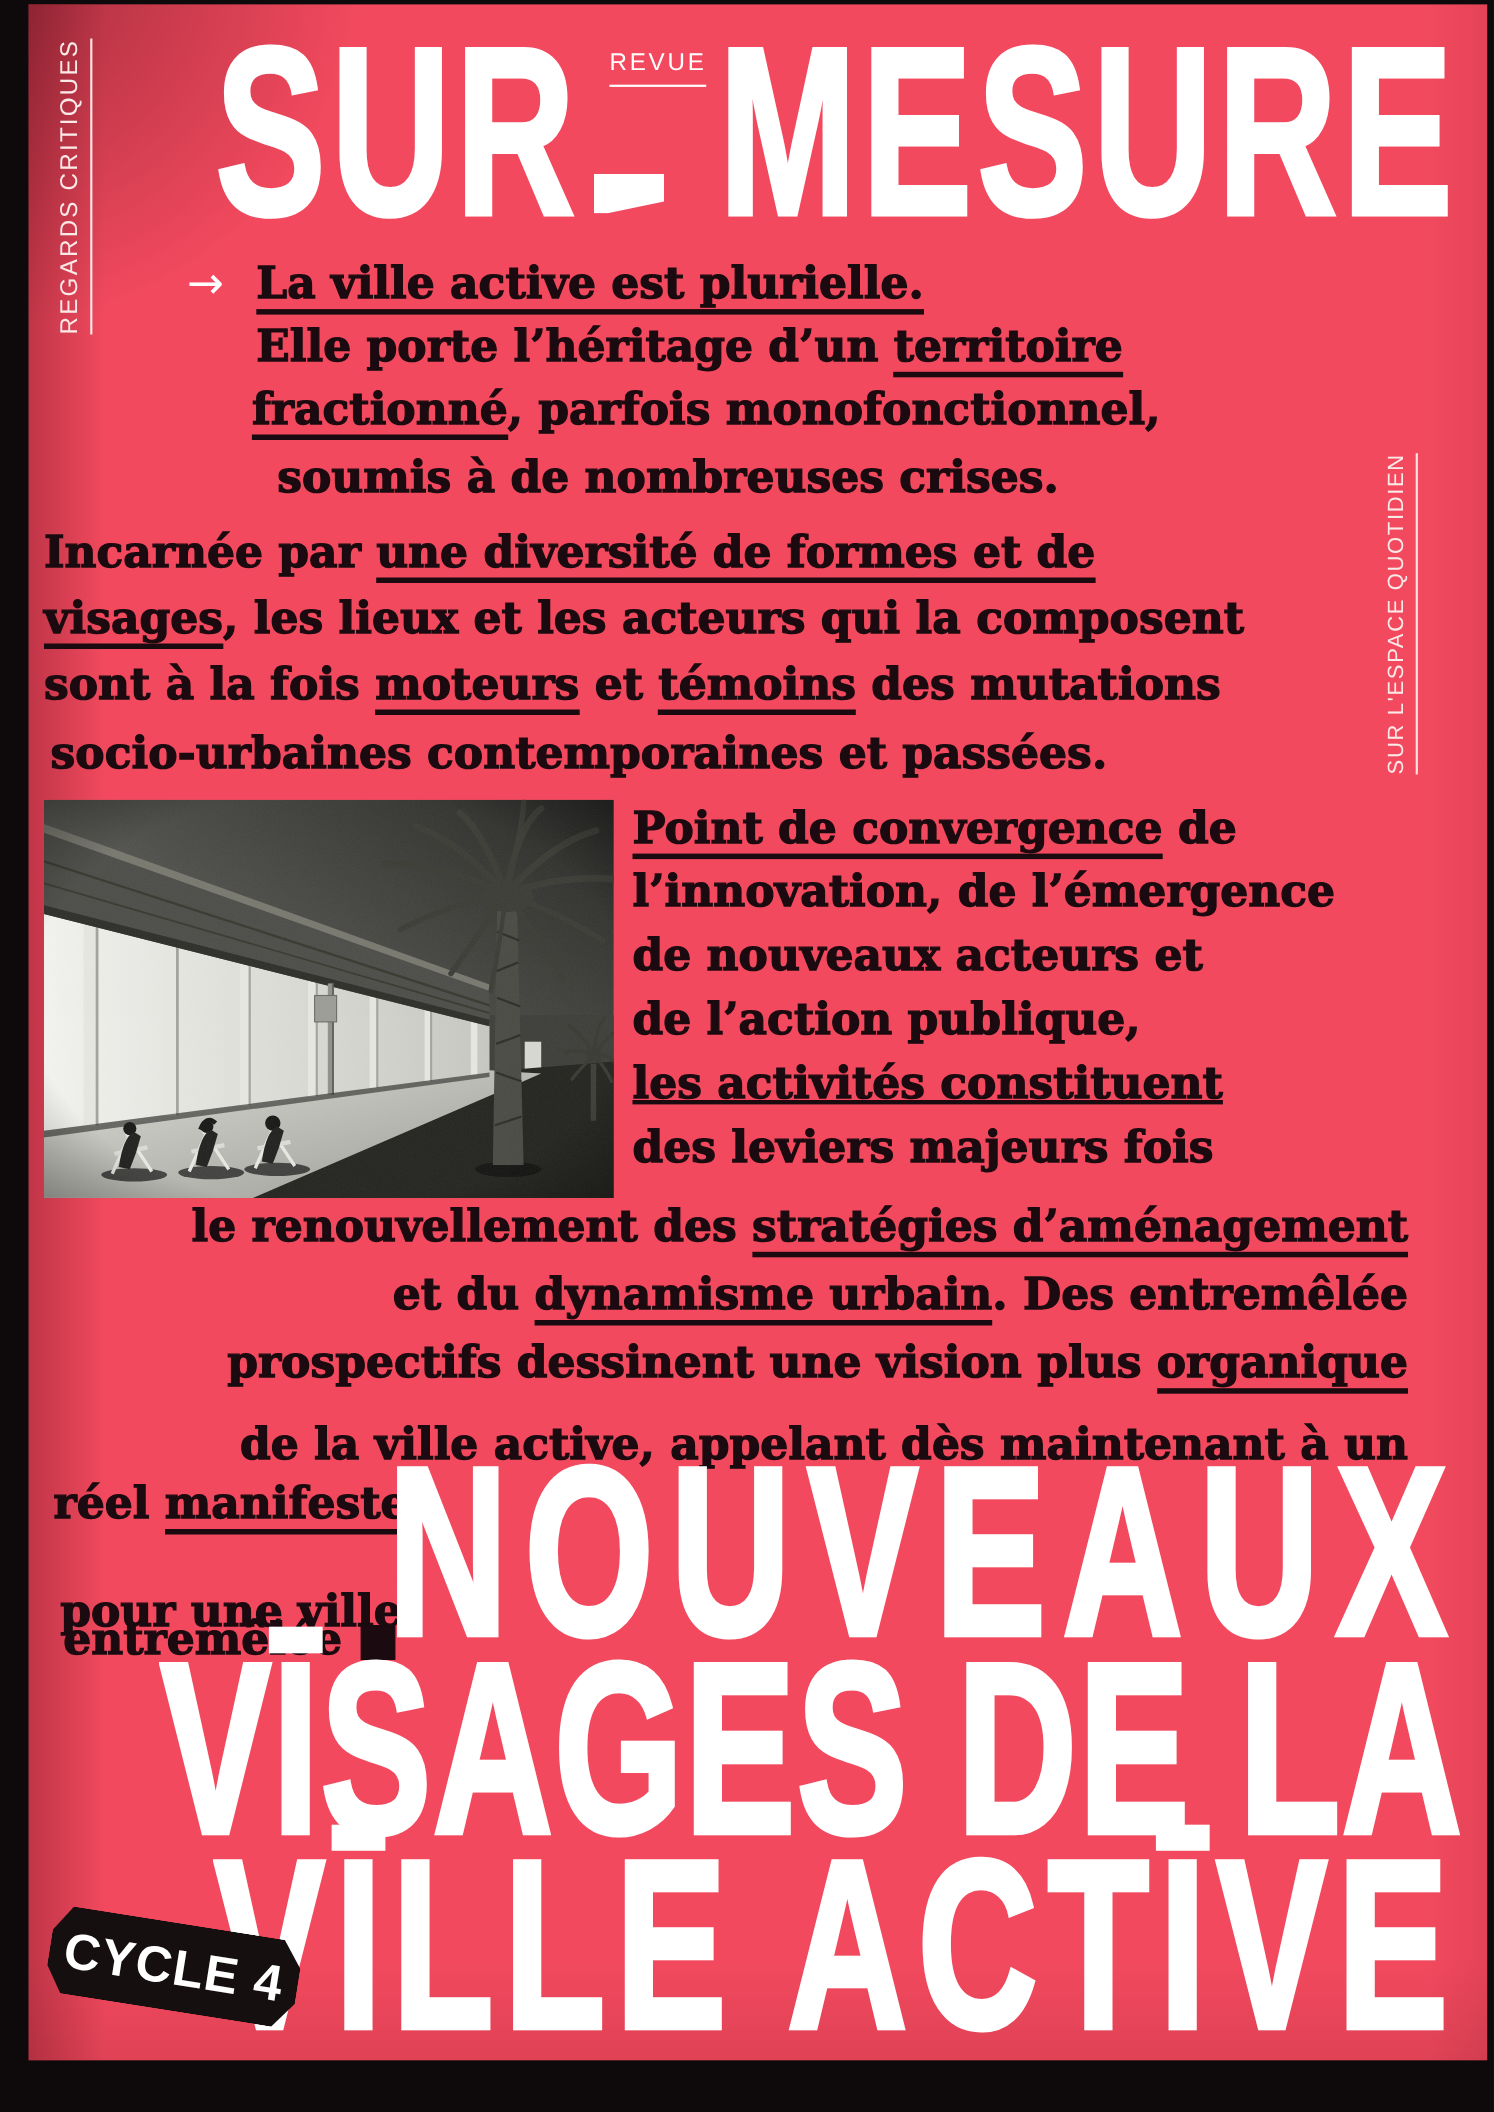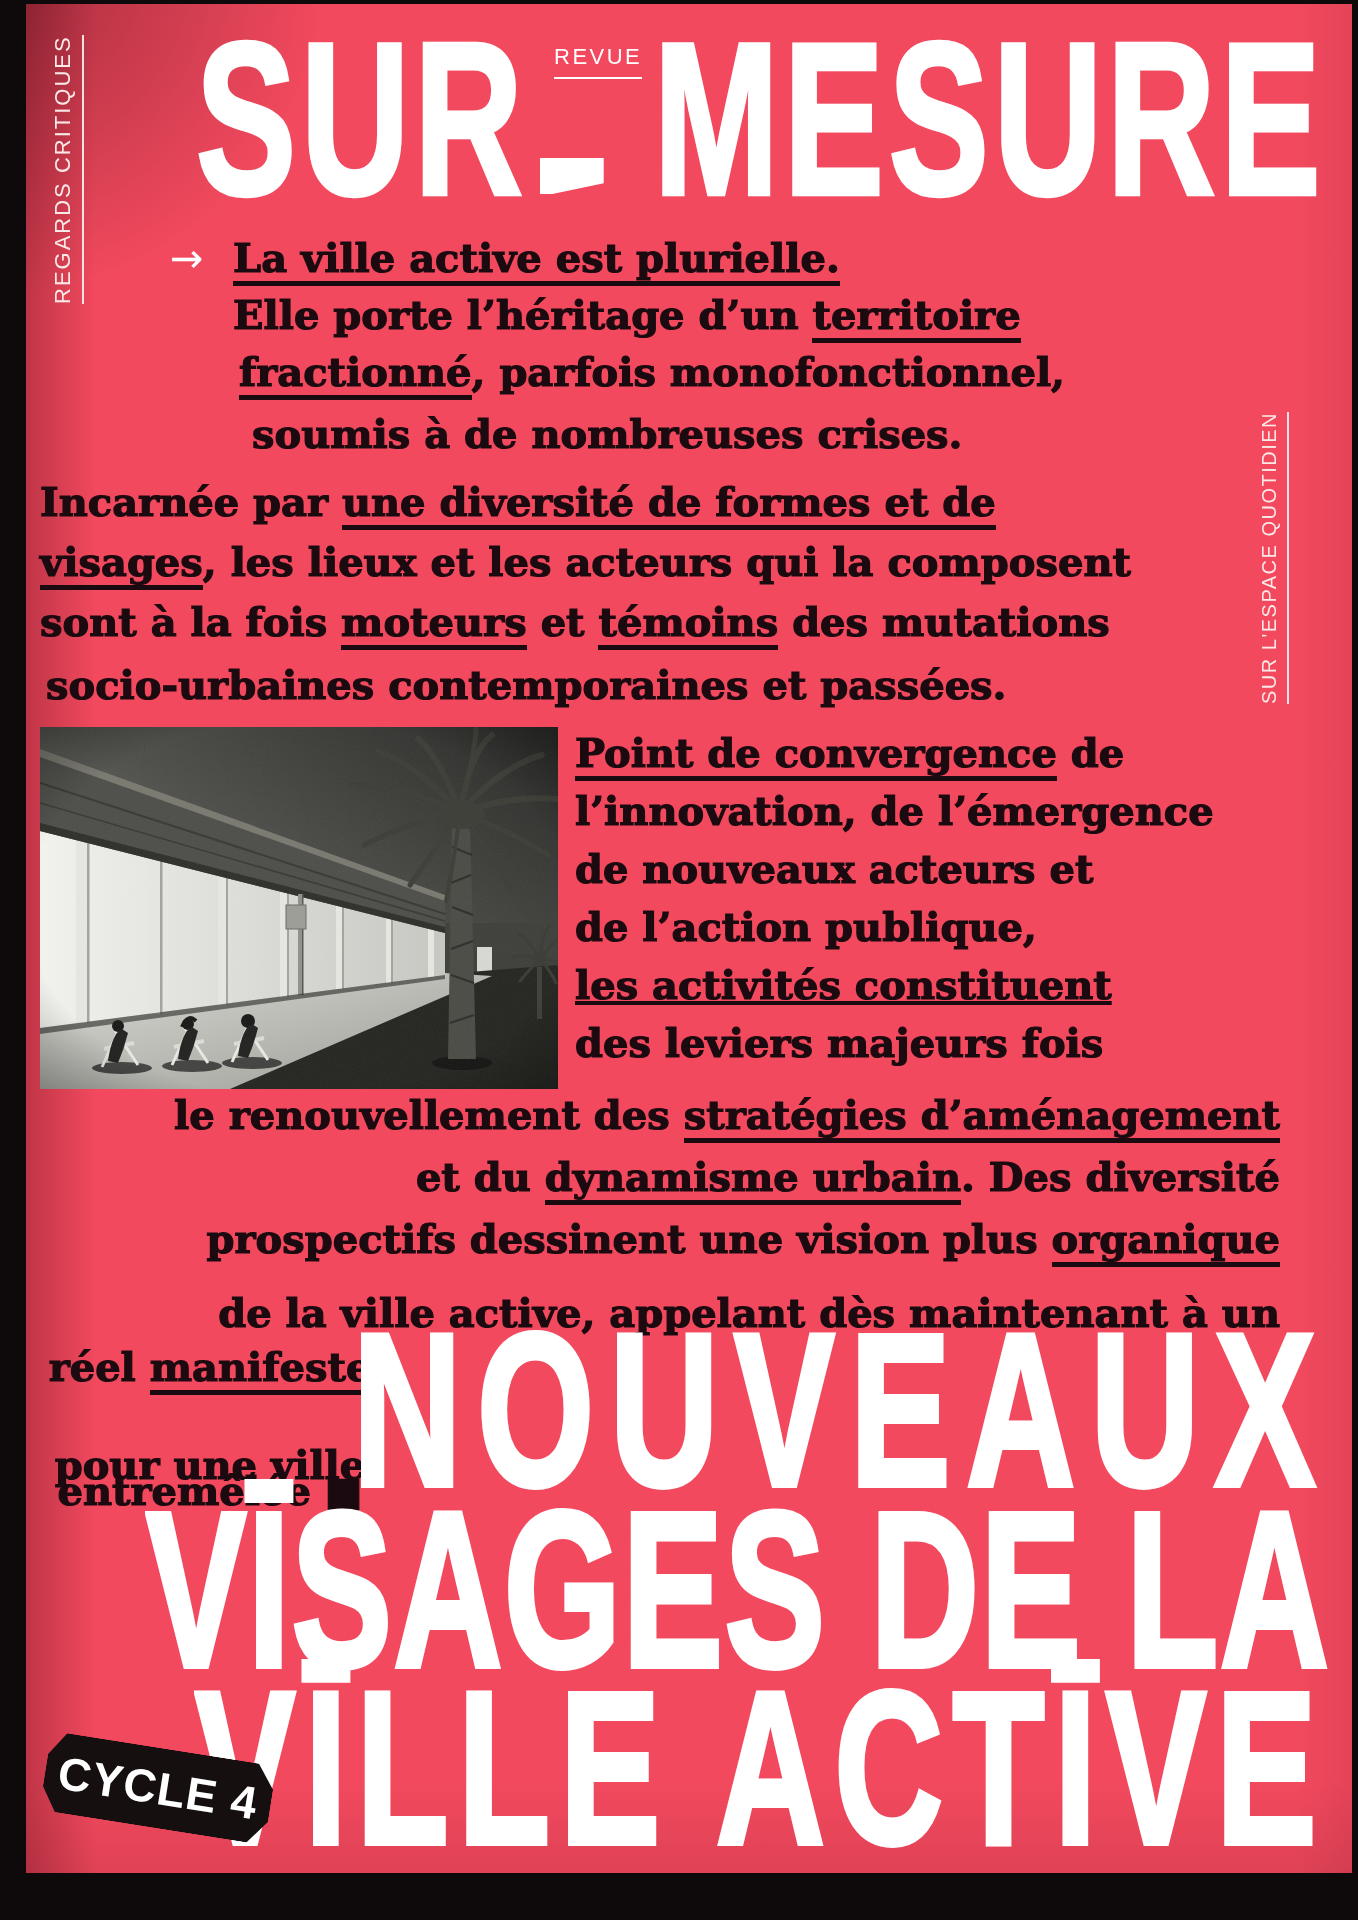--- a/index.html
+++ b/index.html
@@ -39,21 +39,21 @@
   
   #arrow{position:absolute;left:144px;top:234px;color:#fff;font-family:"DejaVu Sans",sans-serif;font-size:40px;line-height:1;}
   
   .bl{
     position:absolute;white-space:nowrap;
     font-family:"DejaVu Serif",serif;font-weight:700;
     font-size:40px;line-height:52px;color:#1b0b10;
     -webkit-text-stroke:1.2px #1b0b10;
   }
   .bl .u{border-bottom:5px solid currentColor;}
-  #L0{left:207px;top:228px;} #L1{left:207px;top:285px;} #L2{left:213px;top:342px;}
+  #L0{left:207px;top:228px;} #L1{left:207px;top:285px;} #L2{left:203px;top:342px;}
   #L3{left:226px;top:404px;}
   #L4{left:14px;top:472px;} #L5{left:14px;top:532px;} #L6{left:14px;top:592px;}
   #L7{left:20px;top:655px;}
   #L8{left:549px;top:723px;} #L9{left:549px;top:781px;} #L10{left:549px;top:839px;}
   #L11{left:549px;top:897px;} #L12{left:549px;top:955px;text-decoration:underline;} #L13{left:549px;top:1013px;}
   #L14{right:72px;top:1085px;} #L15{right:72px;top:1147px;}
   #L16{right:72px;top:1209px;} #L17{right:72px;top:1283px;}
   #L18,#L19,#L20{left:4px;width:360px;text-align:center;}
   #L18{top:1337px;} #L19{top:1399px;margin-top:36px;} #L20{top:1461px;}
   
@@ -104,21 +104,21 @@
     <div class="bl" id="L5"><span class="u">visages</span><span>, les lieux et les acteurs qui la composent</span></div>
     <div class="bl" id="L6"><span>sont à la fois </span><span class="u">moteurs</span><span> et </span><span class="u">témoins</span><span> des mutations</span></div>
     <div class="bl" id="L7"><span>socio-urbaines contemporaines et passées.</span></div>
     <div class="bl" id="L8"><span class="u">Point de convergence</span><span> de</span></div>
     <div class="bl" id="L9"><span>l’innovation, de l’émergence</span></div>
     <div class="bl" id="L10"><span>de nouveaux acteurs et</span></div>
     <div class="bl" id="L11"><span>de l’action publique,</span></div>
     <div class="bl" id="L12"><span>les activités constituent</span></div>
     <div class="bl" id="L13"><span>des leviers majeurs fois</span></div>
     <div class="bl" id="L14"><span>le renouvellement des </span><span class="u">stratégies d’aménagement</span></div>
-    <div class="bl" id="L15"><span>et du </span><span class="u">dynamisme urbain</span><span>. Des diversité</span></div>
+    <div class="bl" id="L15"><span>et du </span><span class="u">dynamisme urbain</span><span>. Des entremêlée</span></div>
     <div class="bl" id="L16"><span>prospectifs dessinent une vision plus </span><span class="u">organique</span></div>
     <div class="bl" id="L17"><span>de la ville active, appelant dès maintenant à un</span></div>
     <div class="bl" id="L18"><span>réel </span><span class="u">manifeste</span></div>
     <div class="bl" id="L19"><span>pour une ville</span></div>
     <div class="bl" id="L20"><span>entremêlée</span><span> ■</span></div>
 
     <div id="photo">
       <svg viewBox="0 0 518 362" xmlns="http://www.w3.org/2000/svg" preserveAspectRatio="none">
         <defs>
           <linearGradient id="sky" x1="0" y1="1" x2="1" y2="0">

